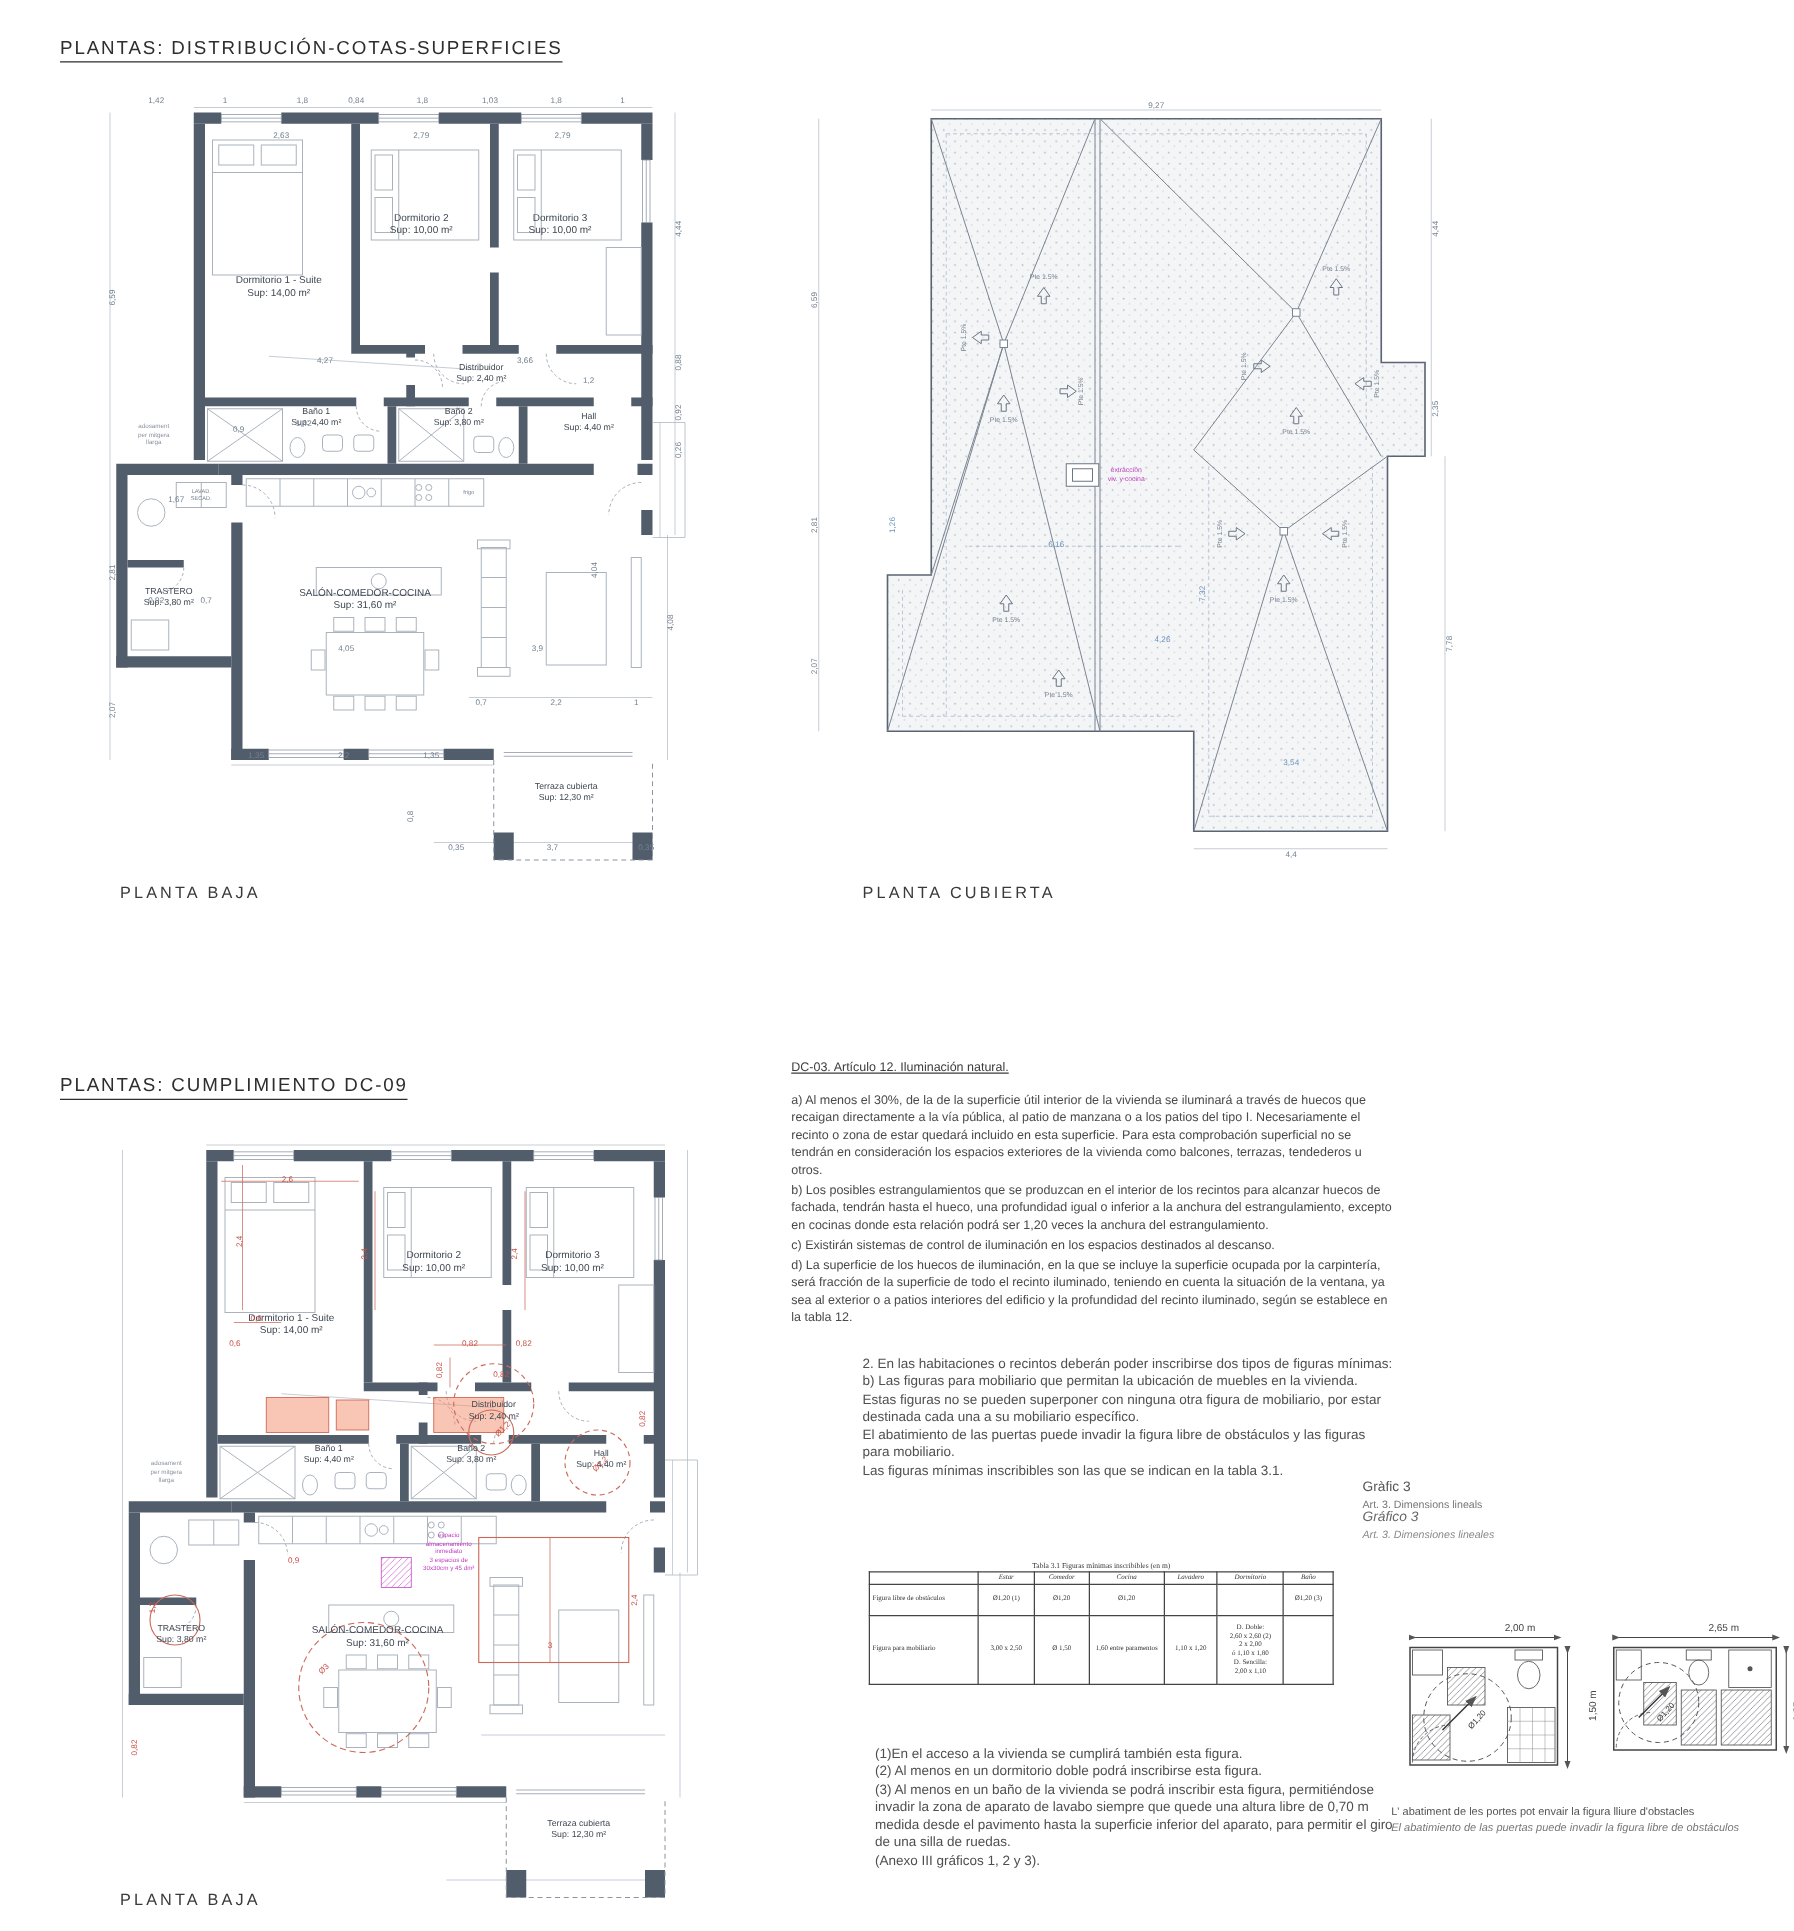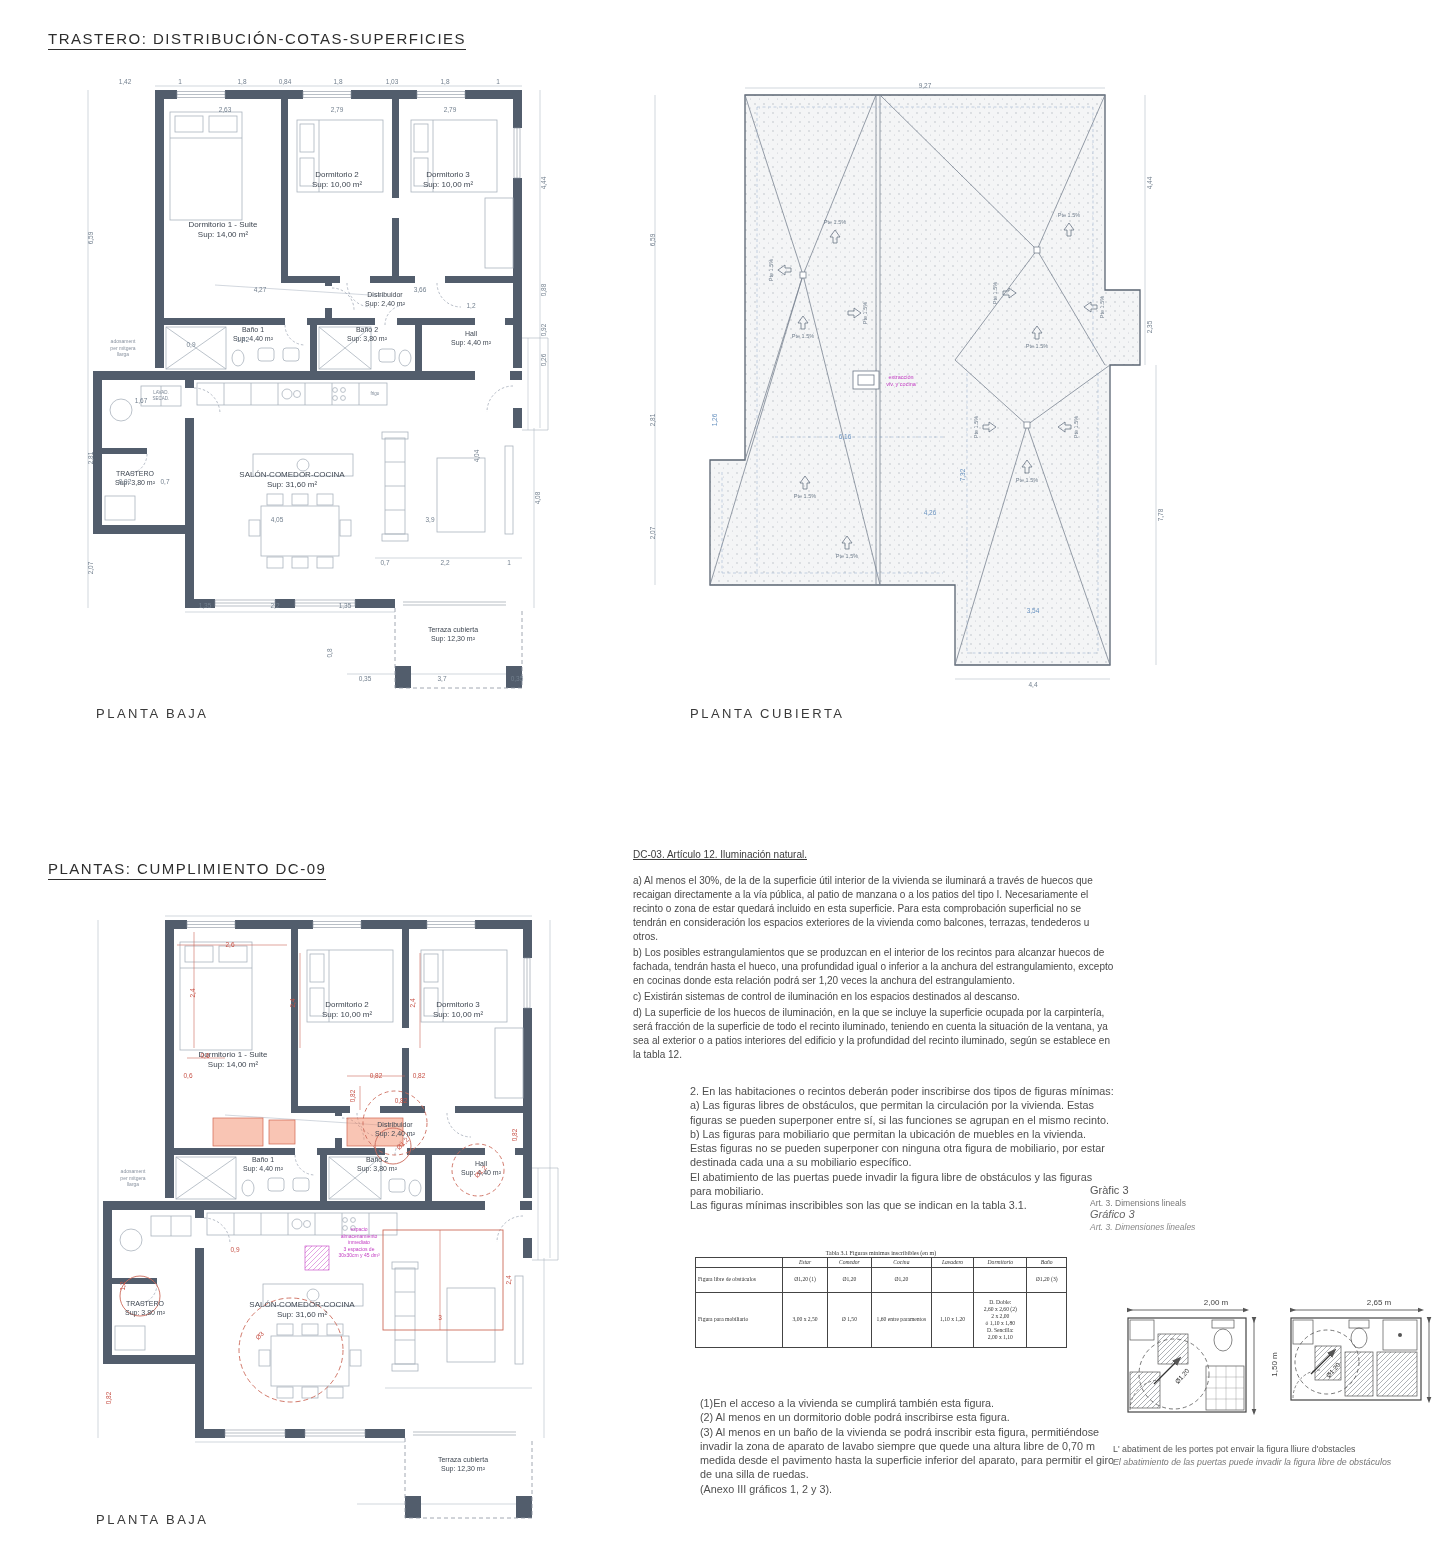--- a/index.html
+++ b/index.html
@@ -42,21 +42,21 @@
   .diag .dimh{position:absolute;right:-6px;top:60px;transform:rotate(-90deg);font-size:8px;color:#444;}
   .diag .circ{position:absolute;font-size:6.5px;color:#333;transform:translate(-50%,-50%) rotate(-48deg);}
   .diag-cap{position:absolute;left:1113px;top:1443px;width:330px;font-size:8.8px;color:#555;line-height:1.5;}
   .diag-cap .c2{font-style:italic;color:#777;}
 </style>
 </head>
 <body>
 
 <div class="sheet">
 
-  <div class="sec-title" style="left:48px;top:30px;">TRASTERO: DISTRIBUCIÓN-COTAS-SUPERFICIES</div>
+  <div class="sec-title" style="left:48px;top:30px;">PLANTAS: DISTRIBUCIÓN-COTAS-SUPERFICIES</div>
 
   <div class="plan" style="left:85px;top:68px;width:470px;height:640px;">
     <svg width="470" height="640" viewBox="0 0 470 640">
       <defs>
         <pattern id="stipple" width="9" height="9" patternUnits="userSpaceOnUse">
           <rect width="9" height="9" fill="#f4f5f6"></rect>
           <circle cx="2" cy="2" r="0.7" fill="#b2b8c0"></circle>
           <circle cx="6.5" cy="6" r="0.5" fill="#c2c7ce"></circle>
         </pattern>
         <pattern id="hatchGray" width="5" height="5" patternUnits="userSpaceOnUse">
@@ -486,21 +486,20 @@
   <div class="dc09">
     <div class="hd">DC-03. Artículo 12. Iluminación natural.</div>
     <p class="gap">a) Al menos el 30%, de la de la superficie útil interior de la vivienda se iluminará a través de huecos que recaigan directamente a la vía pública, al patio de manzana o a los patios del tipo I. Necesariamente el recinto o zona de estar quedará incluido en esta superficie. Para esta comprobación superficial no se tendrán en consideración los espacios exteriores de la vivienda como balcones, terrazas, tendederos u otros.</p>
     <p>b) Los posibles estrangulamientos que se produzcan en el interior de los recintos para alcanzar huecos de fachada, tendrán hasta el hueco, una profundidad igual o inferior a la anchura del estrangulamiento, excepto en cocinas donde esta relación podrá ser 1,20 veces la anchura del estrangulamiento.</p>
     <p>c) Existirán sistemas de control de iluminación en los espacios destinados al descanso.</p>
     <p>d) La superficie de los huecos de iluminación, en la que se incluye la superficie ocupada por la carpintería, será fracción de la superficie de todo el recinto iluminado, teniendo en cuenta la situación de la ventana, ya sea al exterior o a patios interiores del edificio y la profundidad del recinto iluminado, según se establece en la tabla 12.</p>
   </div>
 
   <div class="figuras">
     <p>2. En las habitaciones o recintos deberán poder inscribirse dos tipos de figuras mínimas:</p>
-    <p>a) Las figuras libres de obstáculos, que permitan la circulación por la vivienda. Estas figuras se pueden superponer entre sí, si las funciones se agrupan en el mismo recinto.</p>
     <p>b) Las figuras para mobiliario que permitan la ubicación de muebles en la vivienda. Estas figuras no se pueden superponer con ninguna otra figura de mobiliario, por estar destinada cada una a su mobiliario específico.</p>
     <p>El abatimiento de las puertas puede invadir la figura libre de obstáculos y las figuras para mobiliario.</p>
     <p>Las figuras mínimas inscribibles son las que se indican en la tabla 3.1.</p>
   </div>
 
   <div class="grafic3">
     <div class="g1">Gràfic 3</div>
     <div class="g2">Art. 3. Dimensions lineals</div>
     <div class="g3">Gráfico 3</div>
     <div class="g4">Art. 3. Dimensiones lineales</div>

